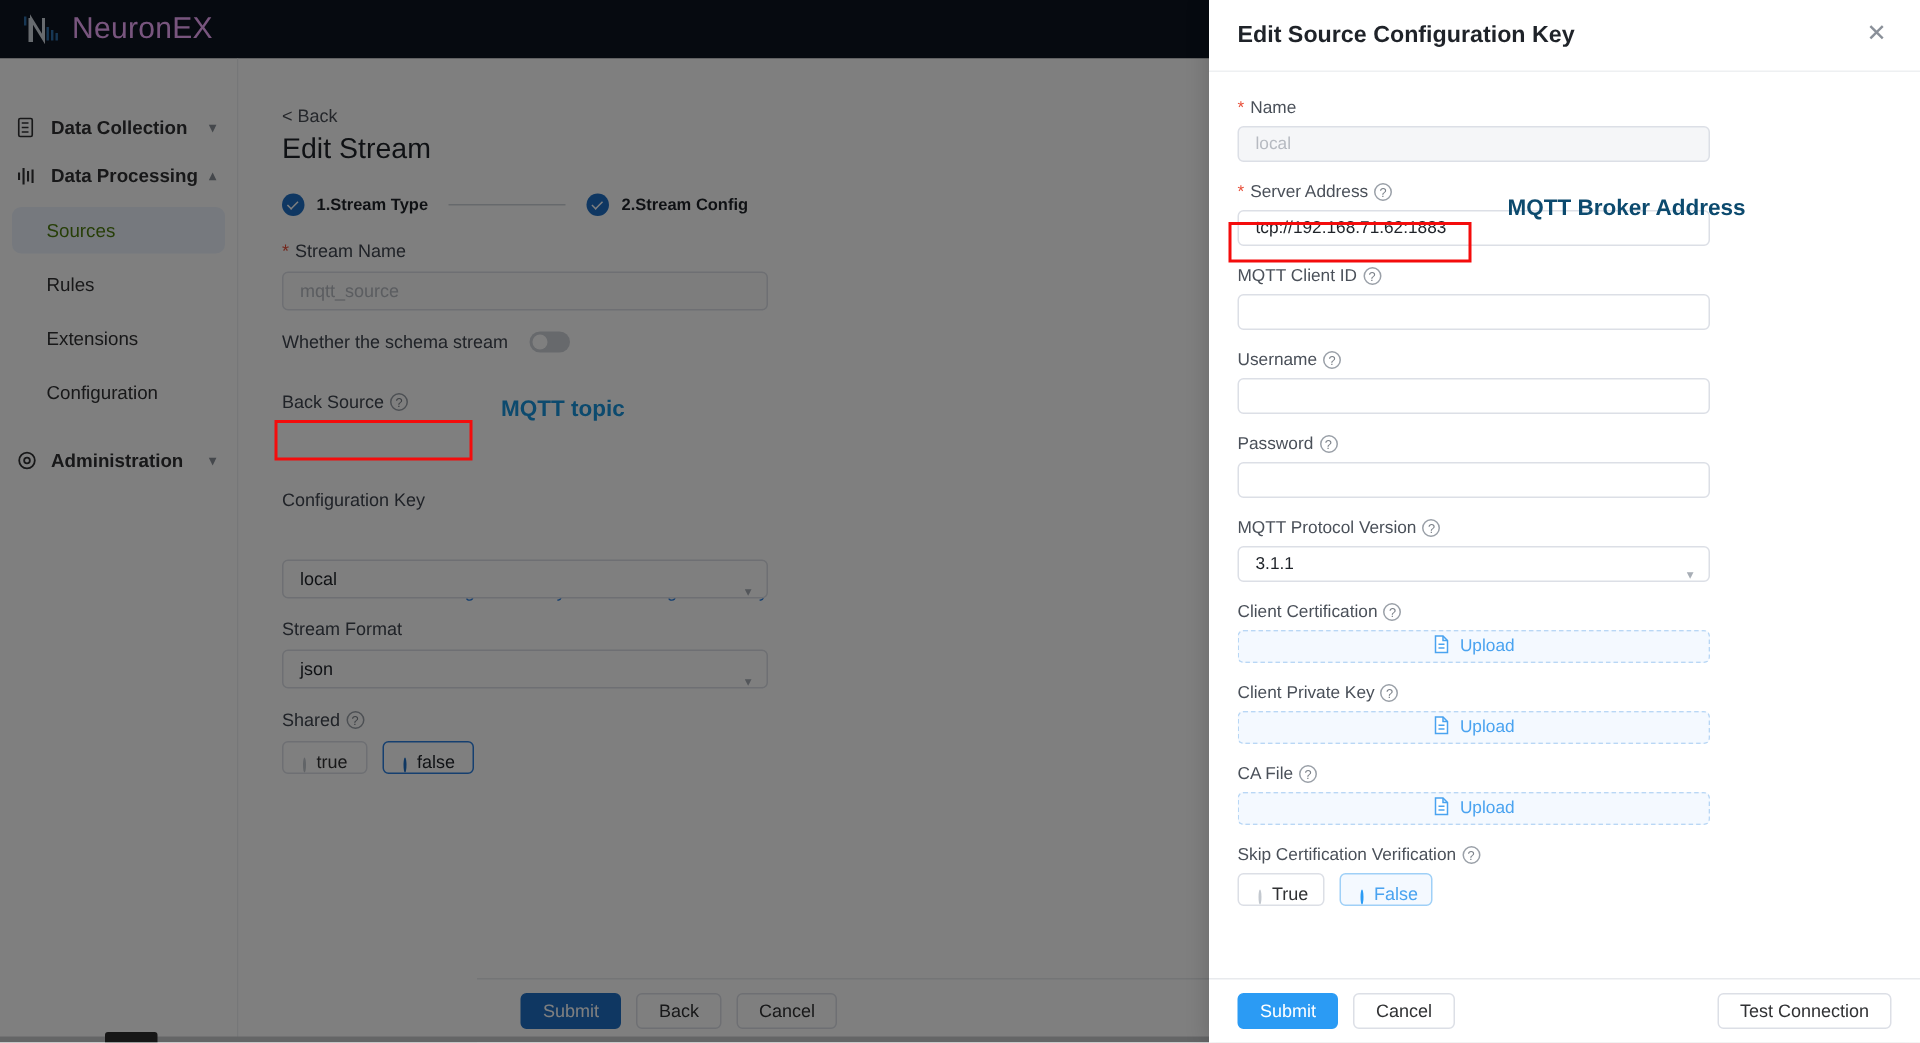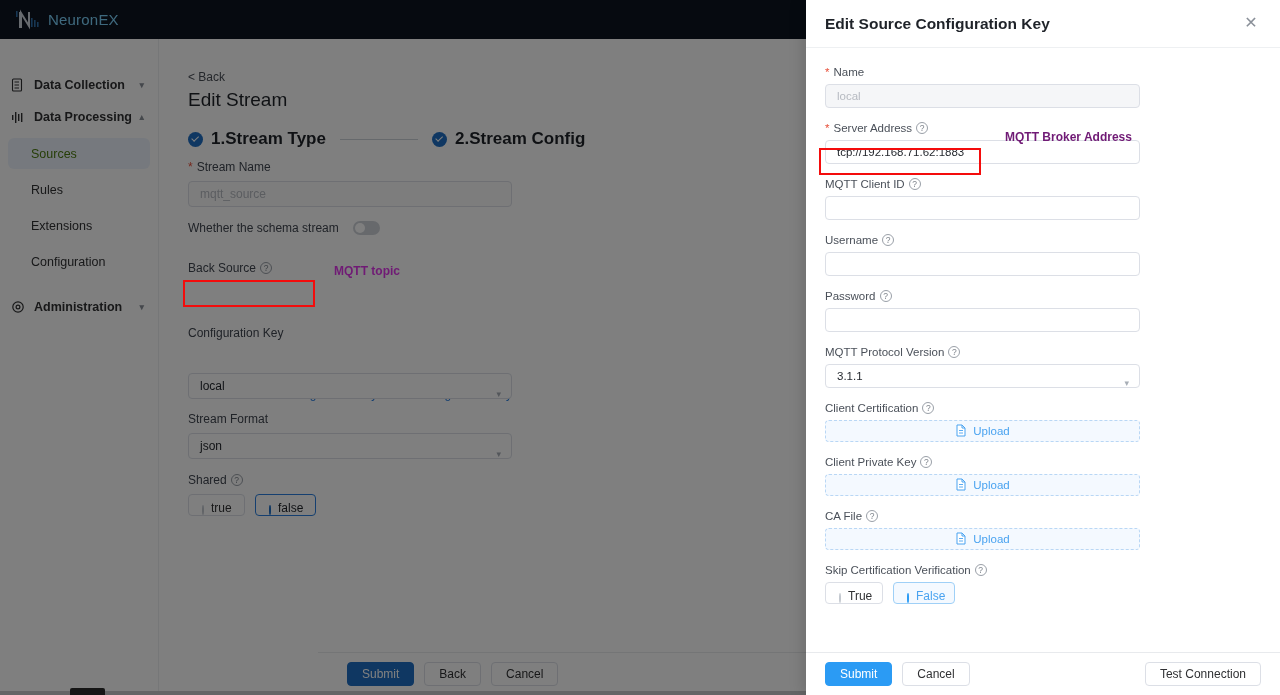--- a/index.html
+++ b/index.html
@@ -13,21 +13,21 @@
 
   
   .app-bg { position: absolute; inset: 0; background: #ffffff; }
 
   .topbar {
     position: absolute; left: 0; top: 0; width: 806px; height: 39px;
     background: #0d1420; display: flex; align-items: center; padding-left: 14px;
   }
   .logo-mark { width: 26px; height: 22px; position: relative; margin-right: 8px; }
   .brand {
-    color: #7dd3fc; font-size: 15px; letter-spacing: .2px;
+    color: #f0abfc; font-size: 20px; letter-spacing: .2px;
   }
 
   .sidebar {
     position: absolute; left: 0; top: 39px; width: 159px; height: 656px;
     background: #ffffff; border-right: 1px solid #eceef1; padding-top: 30px;
   }
   .nav-group {
     display: flex; align-items: center; height: 32px; padding: 0 14px 0 10px;
     font-size: 12.5px; color: #303133; font-weight: bold; cursor: pointer;
   }
@@ -41,21 +41,21 @@
   .nav-spacer { height: 9px; }
 
   .content {
     position: absolute; left: 159px; top: 39px; right: 0; bottom: 0;
     background: #ffffff;
   }
   .back-link { position: absolute; left: 29px; top: 31px; font-size: 12px; color: #4a4f57; cursor:pointer;}
   .page-title { position: absolute; left: 29px; top: 50px; font-size: 19px; font-weight: normal; color: #1f2329; }
 
   .steps { position: absolute; left: 29px; top: 90px; display: flex; align-items: center; }
-  .step { display: flex; align-items: center; font-size: 17px; font-weight: bold; color: #1f2329; text-align: center; }
+  .step { display: flex; align-items: center; font-size: 11px; font-weight: bold; color: #1f2329; text-align: center; }
   .step-dot {
     width: 15px; height: 15px; border-radius: 50%; background: #1f6fc4;
     margin-right: 8px; display:flex; align-items:center; justify-content:center;
   }
   .step-dot::after {
     content:""; width: 6px; height: 3px; border-left: 1.6px solid #fff; border-bottom: 1.6px solid #fff;
     transform: rotate(-45deg) translate(0.5px,-1px);
   }
   .step-line { width: 78px; height: 1px; background: #cdd2d8; margin: 0 14px; }
 
@@ -139,21 +139,21 @@
   }
   .drawer-foot {
     height:43px; border-top:1px solid #e8eaed; display:flex; align-items:center;
     padding:0 19px; gap:10px; flex:0 0 43px; background:#fff;
   }
   .btn-blue { background:#2b9bf4; border-color:#2b9bf4; color:#fff; }
   .spacer { flex:1; }
 
   
   .anno-box { position:absolute; border:2px solid #f40c0c; pointer-events:none; }
-  .anno-text { position:absolute; color:#701a75; font-size:12px; font-weight:bold; white-space:nowrap;text-align:right; }
+  .anno-text { position:absolute; color:#0c4a6e; font-size:15px; font-weight:bold; white-space:nowrap;text-align:right; }
 </style>
 </head>
 <body>
 
 <div id="root">
 
   <div class="app-bg">
 
     <div class="topbar">
       <span class="logo-mark">

